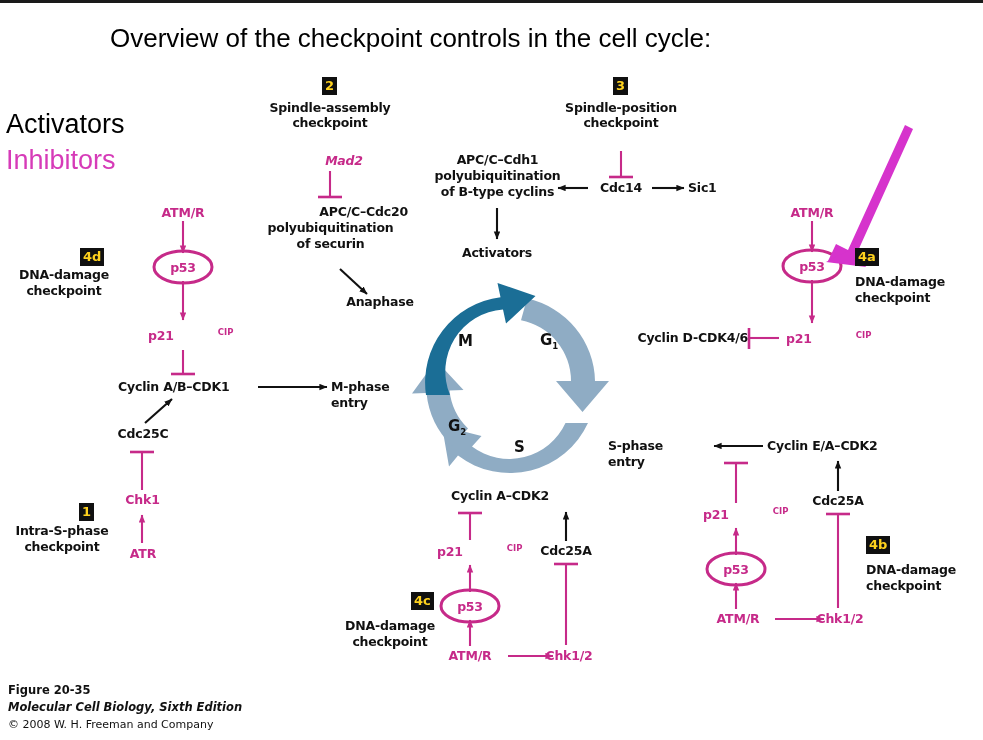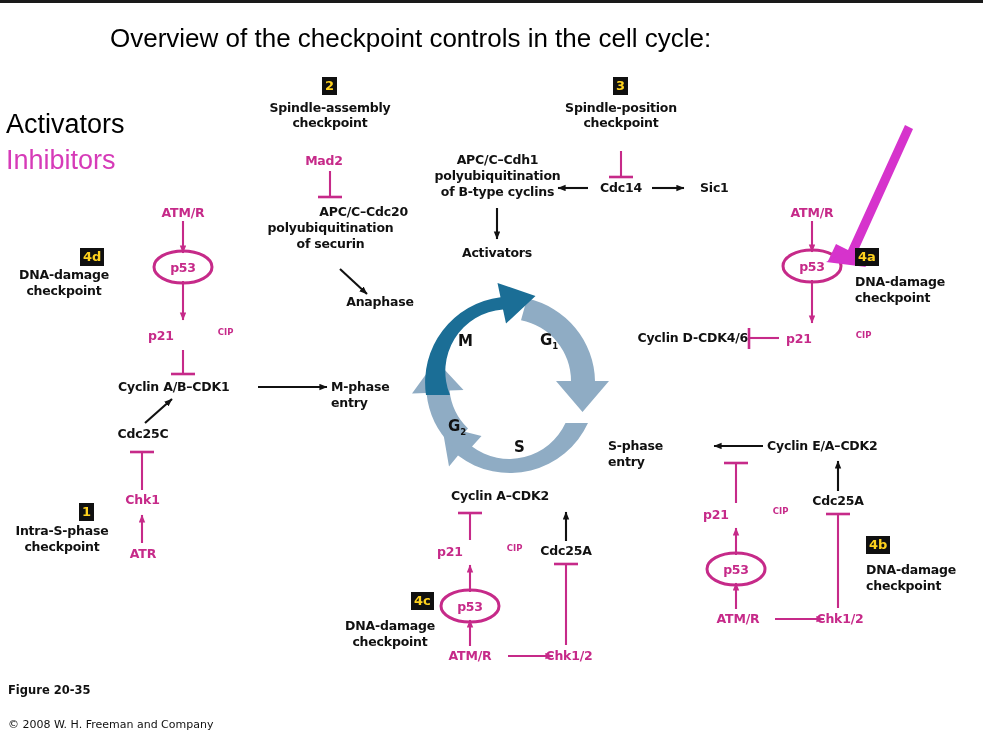--- a/index.html
+++ b/index.html
@@ -212,40 +212,40 @@
     <g transform="translate(0,0)">
       <path d="M 905 122 L 848 247 L 836 241 L 828 258 L 863 263 L 857 250 L 913 126 Z" fill="#d633cc" stroke="none"></path>
       <path d="M 826 259 L 866 264 L 855 244 Z" fill="#d633cc" stroke="none"></path>
     </g>
   </svg>
 
   <div class="badge" style="left:322px;top:74px;">2</div>
   <div class="abs lbl c" style="left:250px;top:98px;width:160px;">Spindle-assembly</div>
   <div class="abs lbl c" style="left:250px;top:113px;width:160px;">checkpoint</div>
 
-  <div class="abs lbl pink c" style="left:284px;top:151px;width:80px;">Mad2</div>
+  <div class="abs lbl pink c" style="left:304px;top:151px;width:80px;font-style:italic;">Mad2</div>
 
   <div class="abs lbl c" style="left:253px;top:202px;width:155px;text-align:right;">APC/C–Cdc20</div>
   <div class="abs lbl c" style="left:253px;top:218px;width:155px;">polyubiquitination</div>
   <div class="abs lbl c" style="left:253px;top:234px;width:155px;">of securin</div>
 
   <div class="abs lbl c" style="left:330px;top:292px;width:100px;">Anaphase</div>
 
   <div class="abs lbl c" style="left:420px;top:150px;width:155px;">APC/C–Cdh1</div>
   <div class="abs lbl c" style="left:420px;top:166px;width:155px;">polyubiquitination</div>
   <div class="abs lbl c" style="left:420px;top:182px;width:155px;">of B-type cyclins</div>
 
   <div class="abs lbl c" style="left:447px;top:243px;width:100px;">Activators</div>
 
   <div class="badge" style="left:613px;top:74px;">3</div>
   <div class="abs lbl c" style="left:546px;top:98px;width:150px;">Spindle-position</div>
   <div class="abs lbl c" style="left:546px;top:113px;width:150px;">checkpoint</div>
 
   <div class="abs lbl c" style="left:591px;top:178px;width:60px;">Cdc14</div>
-  <div class="abs lbl" style="left:688px;top:178px;margin-left:12px;">Sic1</div>
+  <div class="abs lbl" style="left:688px;top:178px;">Sic1</div>
 
   <div class="abs lbl pink c" style="left:772px;top:203px;width:80px;">ATM/R</div>
   <div class="abs lbl pink c" style="left:786px;top:257px;width:52px;">p53</div>
   <div class="abs lbl pink" style="left:786px;top:328px;"><span>p21</span><span class="sup">CIP</span></div>
 
   <div class="badge" style="left:855px;top:245px;">4a</div>
   <div class="abs lbl" style="left:855px;top:272px;">DNA-damage</div>
   <div class="abs lbl" style="left:855px;top:288px;">checkpoint</div>
 
   <div class="abs lbl r" style="left:600px;top:328px;width:148px;">Cyclin D-CDK4/6</div>
@@ -297,15 +297,16 @@
   <div class="abs lbl pink c" style="left:444px;top:597px;width:52px;">p53</div>
   <div class="abs lbl pink c" style="left:432px;top:646px;width:76px;">ATM/R</div>
   <div class="abs lbl pink c" style="left:534px;top:646px;width:70px;">Chk1/2</div>
   <div class="abs lbl c" style="left:528px;top:541px;width:76px;">Cdc25A</div>
 
   <div class="badge" style="left:411px;top:589px;">4c</div>
   <div class="abs lbl c" style="left:332px;top:616px;width:116px;">DNA-damage</div>
   <div class="abs lbl c" style="left:332px;top:632px;width:116px;">checkpoint</div>
 
   <div class="cap cap1">Figure 20-35</div>
+  <div class="cap cap2">Molecular Cell Biology, Sixth Edition</div>
   <div class="cap cap3">© 2008 W. H. Freeman and Company</div>
 
 </div>
 
 </body></html>

